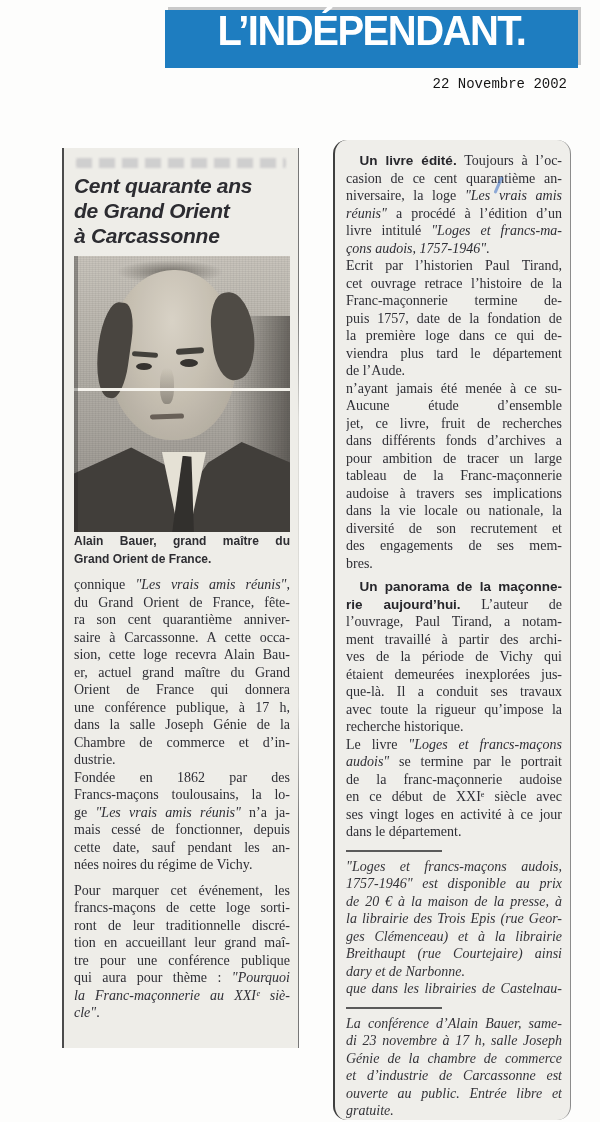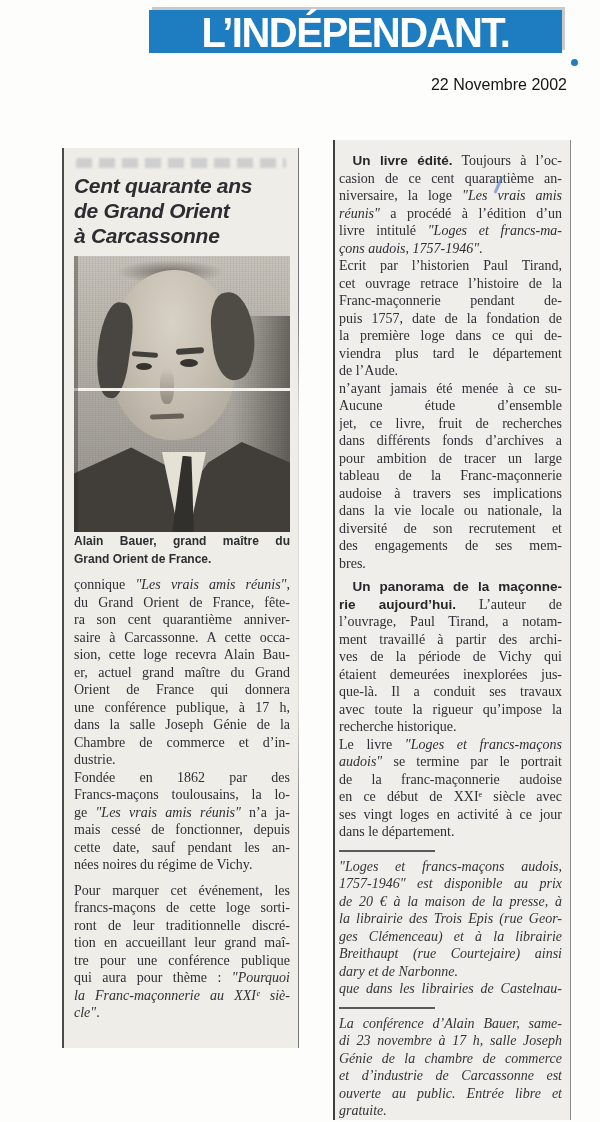--- a/index.html
+++ b/index.html
@@ -1,38 +1,38 @@
 <!DOCTYPE html>
 <html><head>
 <meta charset="utf-8">
 <style>
   html,body{margin:0;padding:0;background:#ffffff;}
   #page{position:relative;width:600px;height:1122px;background:#fdfdfc;overflow:hidden;
         font-family:"Liberation Serif",serif;}
 
   
-  .masthead{position:absolute;left:149px;top:10px;width:413px;height:43px;
-            display:flex;align-items:center;justify-content:center;
+  .masthead{position:absolute;left:165px;top:10px;width:413px;height:58px;
+            display:flex;align-items:flex-start;justify-content:center;
             box-shadow:3px -3px 0 #c9c9c9;}
   .masthead-title{color:#ffffff;font-family:"Liberation Sans",sans-serif;
             font-weight:bold;font-size:40px;line-height:1;letter-spacing:-1.5px;
             transform:scaleY(1.08);white-space:nowrap;}
   .logo-dot{position:absolute;left:571px;top:59px;width:7px;height:7px;border-radius:50%;}
-  .pub-date{position:absolute;right:33px;top:76px;font-family:Liberation Sans, sans-serif;
-            font-size:16px;color:#151515;}
+  .pub-date{position:absolute;right:33px;top:76px;font-family:Liberation Mono, monospace;
+            font-size:14px;color:#151515;}
 
   
   .clip{position:absolute;box-sizing:border-box;overflow:hidden;background:#eeede8;}
   .clip-left{left:62px;top:148px;width:237px;height:900px;
              border-left:2px solid #4b4b4b;padding:10px 9px 0 10px;}
   .clip-left::after{content:"";position:absolute;top:0;right:0;width:1px;height:100%;
              background:linear-gradient(#777 0 18%,rgba(120,120,120,.15) 30% 62%,#777 75% 100%);}
   .clip-right{left:333px;top:140px;width:238px;height:980px;background:#efeeea;
              border-left:2px solid #3f3f3f;border-right:1px solid #8c8c8c;
-             padding:12px 8px 0 4px;}
+             padding:12px 8px 0 11px;border-radius:14px;}
 
   .ghost-lines{height:10px;margin:0 4px 5px 2px;border-radius:2px;filter:blur(1px);
       background:repeating-linear-gradient(90deg,rgba(100,100,118,.22) 0 16px,rgba(100,100,118,0) 16px 23px);}
 
   .headline{font-family:"Liberation Sans",sans-serif;font-weight:bold;font-style:italic;
             font-size:21px;line-height:25px;color:#2c2c31;letter-spacing:-.3px;}
   .headline .line{text-align:left !important;text-align-last:left !important;}
 
   
   .body-text{margin-top:8px;font-size:14px;line-height:17.5px;color:#2e2e35;}
@@ -172,21 +172,21 @@
     <div class="body-text" style="margin-top:0">
       <div class="para">
           <div class="line"><span class="sg-b"> Un livre édité.</span><span class="sg-r"> Toujours à l’oc-</span></div>
           <div class="line"><span class="sg-r">casion de ce cent quarantième an-</span></div>
           <div class="line"><span class="sg-r">niversaire, la loge </span><span class="sg-i">"Les vrais amis</span></div>
           <div class="line"><span class="sg-i">réunis"</span><span class="sg-r"> a procédé à l’édition d’un</span></div>
           <div class="line"><span class="sg-r">livre intitulé </span><span class="sg-i">"Loges et francs-ma-</span></div>
           <div class="line nostretch"><span class="sg-i">çons audois, 1757-1946"</span><span class="sg-r">.</span></div>
           <div class="line"><span class="sg-r">Ecrit par l’historien Paul Tirand,</span></div>
           <div class="line"><span class="sg-r">cet ouvrage retrace l’histoire de la</span></div>
-          <div class="line"><span class="sg-r">Franc-maçonnerie pendant de-</span></div>
+          <div class="line"><span class="sg-r">Franc-maçonnerie termine de-</span></div>
           <div class="line"><span class="sg-r">puis 1757, date de la fondation de</span></div>
           <div class="line"><span class="sg-r">la première loge dans ce qui de-</span></div>
           <div class="line"><span class="sg-r">viendra plus tard le département</span></div>
           <div class="line nostretch"><span class="sg-r">de l’Aude.</span></div>
         </div>
       <div class="para">
           <div class="line"><span class="sg-r">n’ayant jamais été menée à ce su-</span></div>
           <div class="line"><span class="sg-r">Aucune étude d’ensemble</span></div>
           <div class="line"><span class="sg-r">jet, ce livre, fruit de recherches</span></div>
           <div class="line"><span class="sg-r">dans différents fonds d’archives a</span></div>

